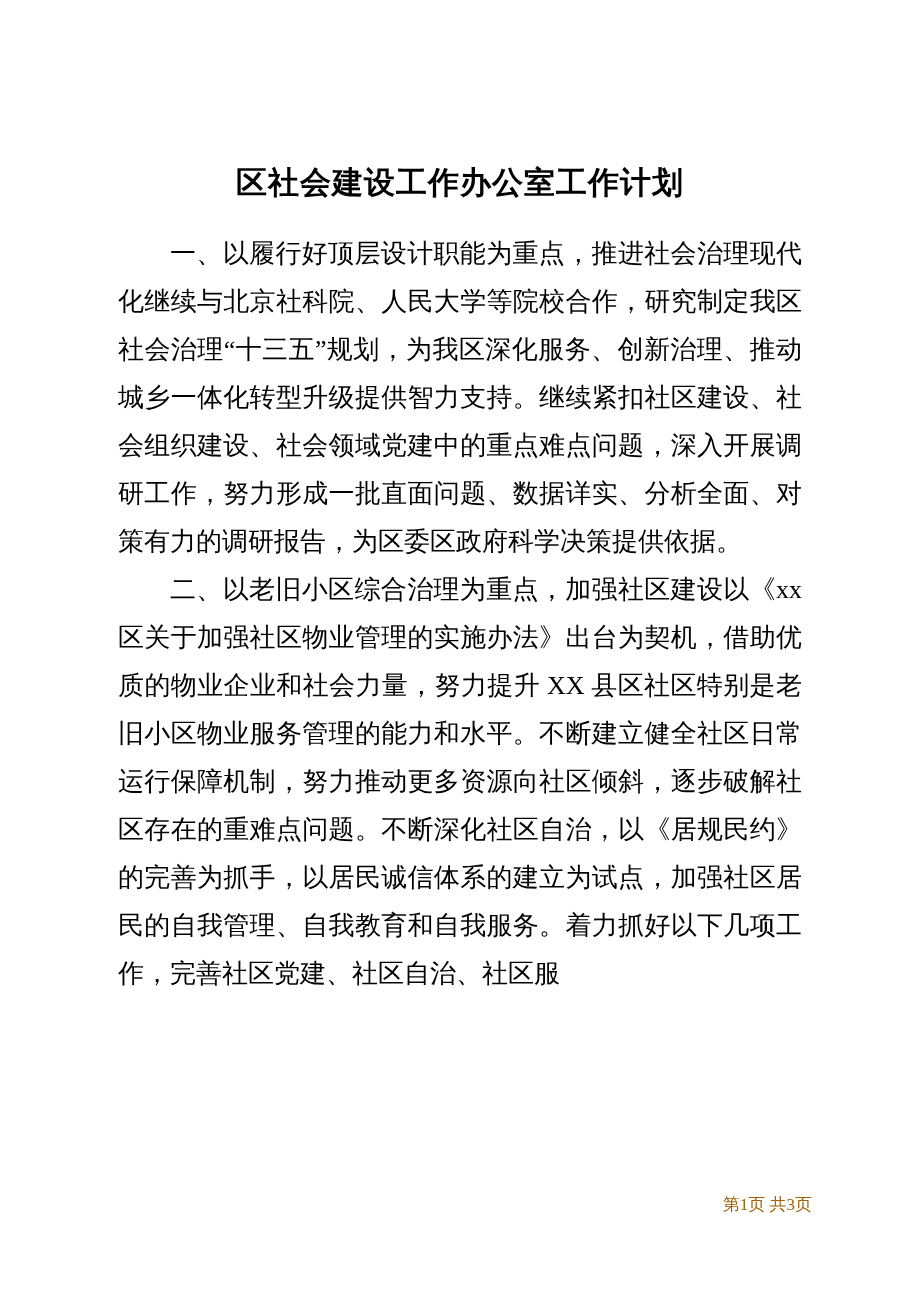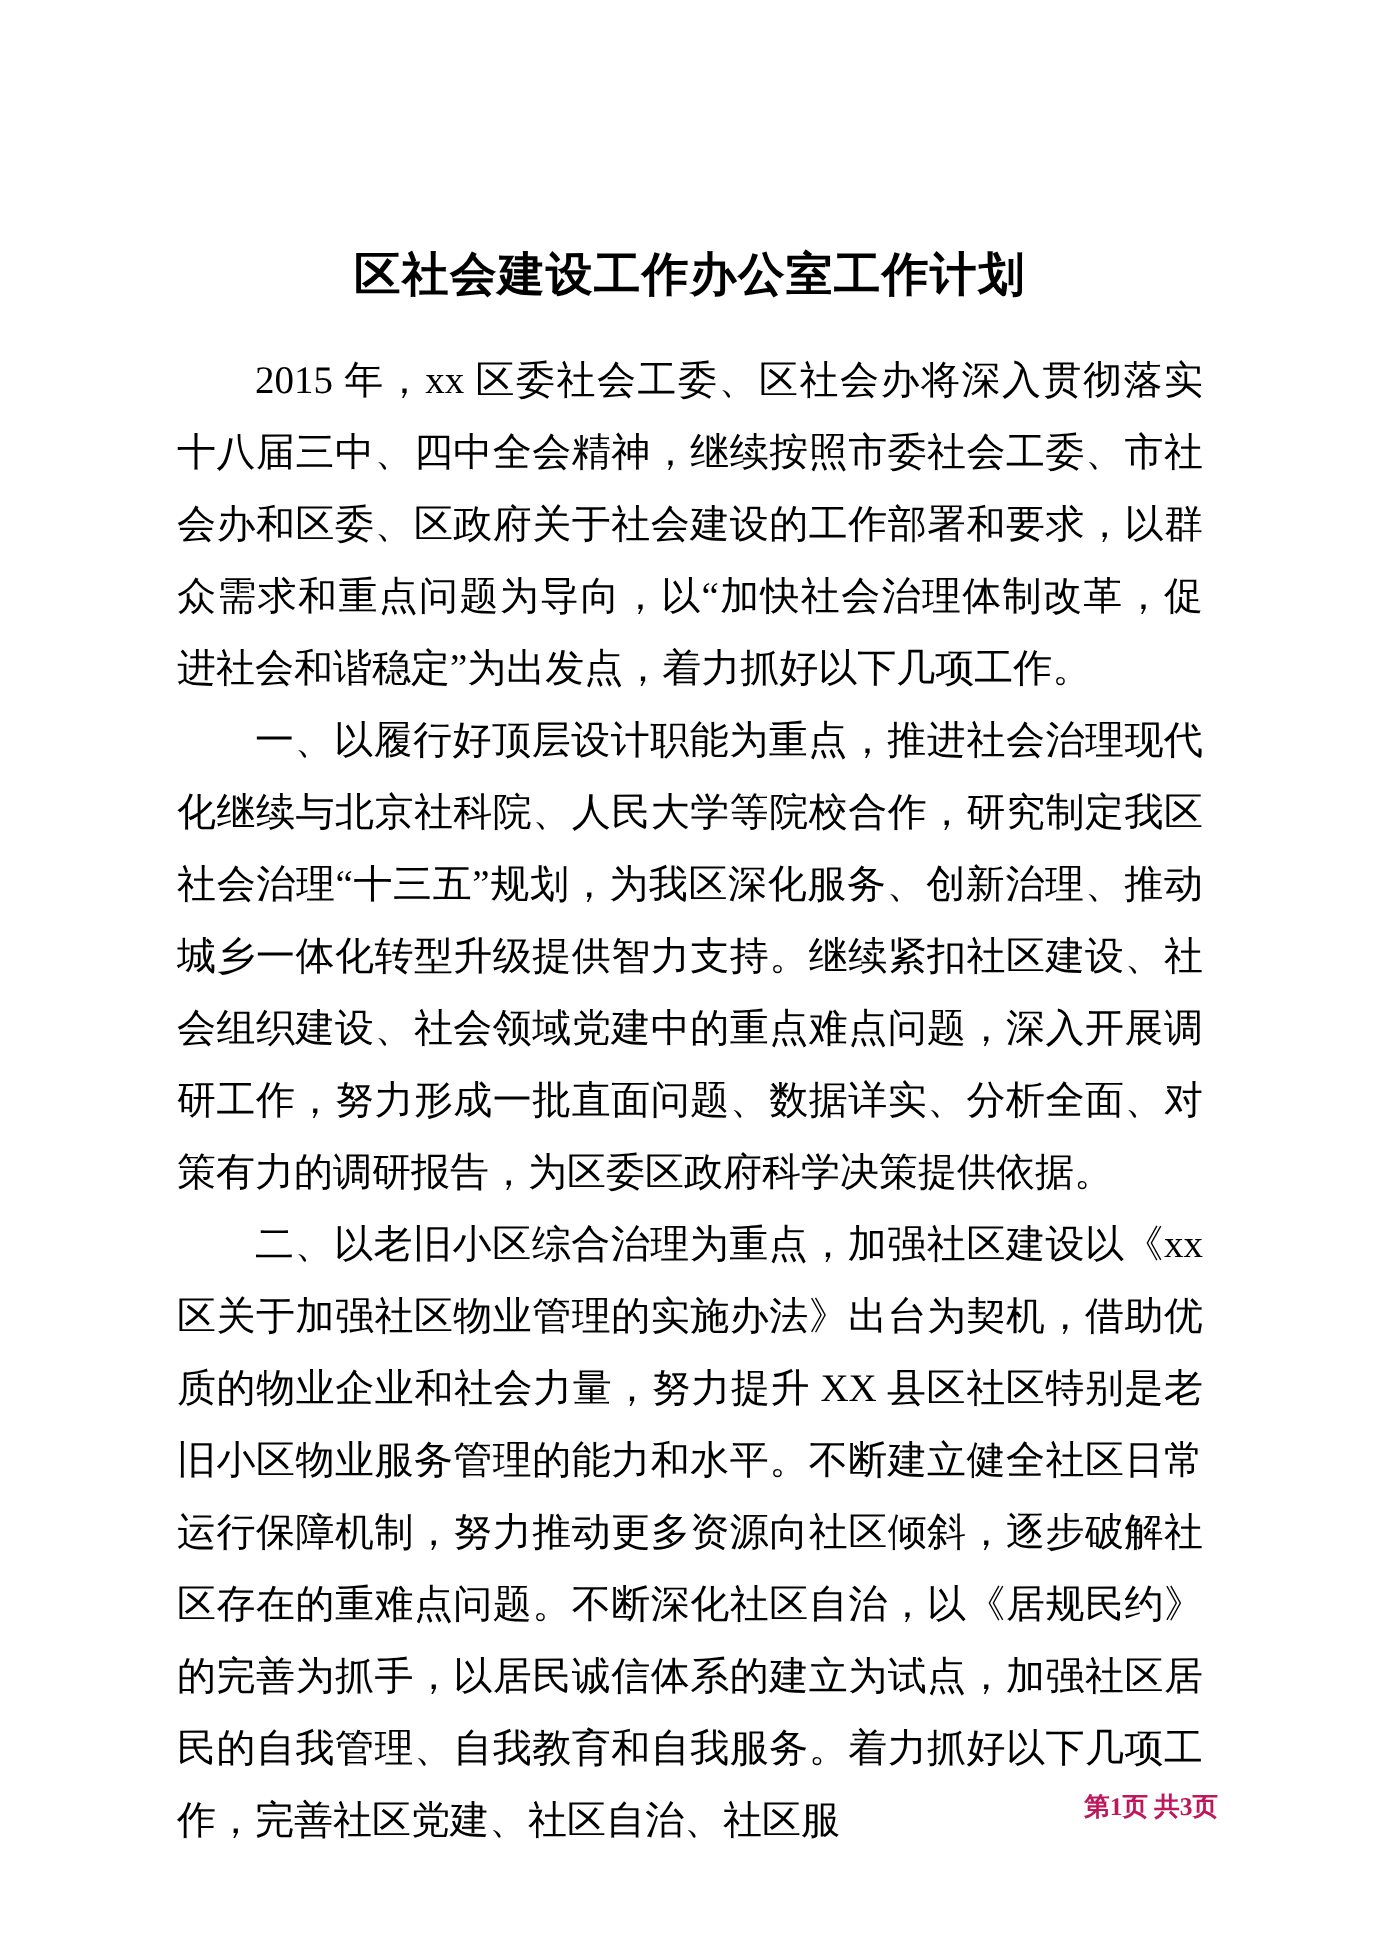--- a/index.html
+++ b/index.html
@@ -46,33 +46,31 @@
     color: #d9d9d9;
     font-family: "Liberation Sans", "DejaVu Sans", sans-serif;
     pointer-events: none;
     user-select: none;
   }
   .page-footer {
     position: absolute;
     bottom: 86px;
     right: 108px;
     font-size: 17px;
-    color: #be185d;
-    font-weight: bold;
+    color: #a16207;
   }
 </style>
 </head>
 <body>
 
 <div class="page">
 
   <h1 class="doc-title">区社会建设工作办公室工作计划</h1>
 
   <div class="doc-body">
-    <p>2015 年，xx 区委社会工委、区社会办将深入贯彻落实十八届三中、四中全会精神，继续按照市委社会工委、市社会办和区委、区政府关于社会建设的工作部署和要求，以群众需求和重点问题为导向，以“加快社会治理体制改革，促进社会和谐稳定”为出发点，着力抓好以下几项工作。</p>
     <p>一、以履行好顶层设计职能为重点，推进社会治理现代化继续与北京社科院、人民大学等院校合作，研究制定我区社会治理“十三五”规划，为我区深化服务、创新治理、推动城乡一体化转型升级提供智力支持。继续紧扣社区建设、社会组织建设、社会领域党建中的重点难点问题，深入开展调研工作，努力形成一批直面问题、数据详实、分析全面、对策有力的调研报告，为区委区政府科学决策提供依据。</p>
     <p>二、以老旧小区综合治理为重点，加强社区建设以《xx 区关于加强社区物业管理的实施办法》出台为契机，借助优质的物业企业和社会力量，努力提升 XX 县区社区特别是老旧小区物业服务管理的能力和水平。不断建立健全社区日常运行保障机制，努力推动更多资源向社区倾斜，逐步破解社区存在的重难点问题。不断深化社区自治，以《居规民约》的完善为抓手，以居民诚信体系的建立为试点，加强社区居民的自我管理、自我教育和自我服务。着力抓好以下几项工作，完善社区党建、社区自治、社区服</p>
   </div>
 
 
   <div class="page-footer">第1页 共3页</div>
 
 </div>
 
 </body></html>

